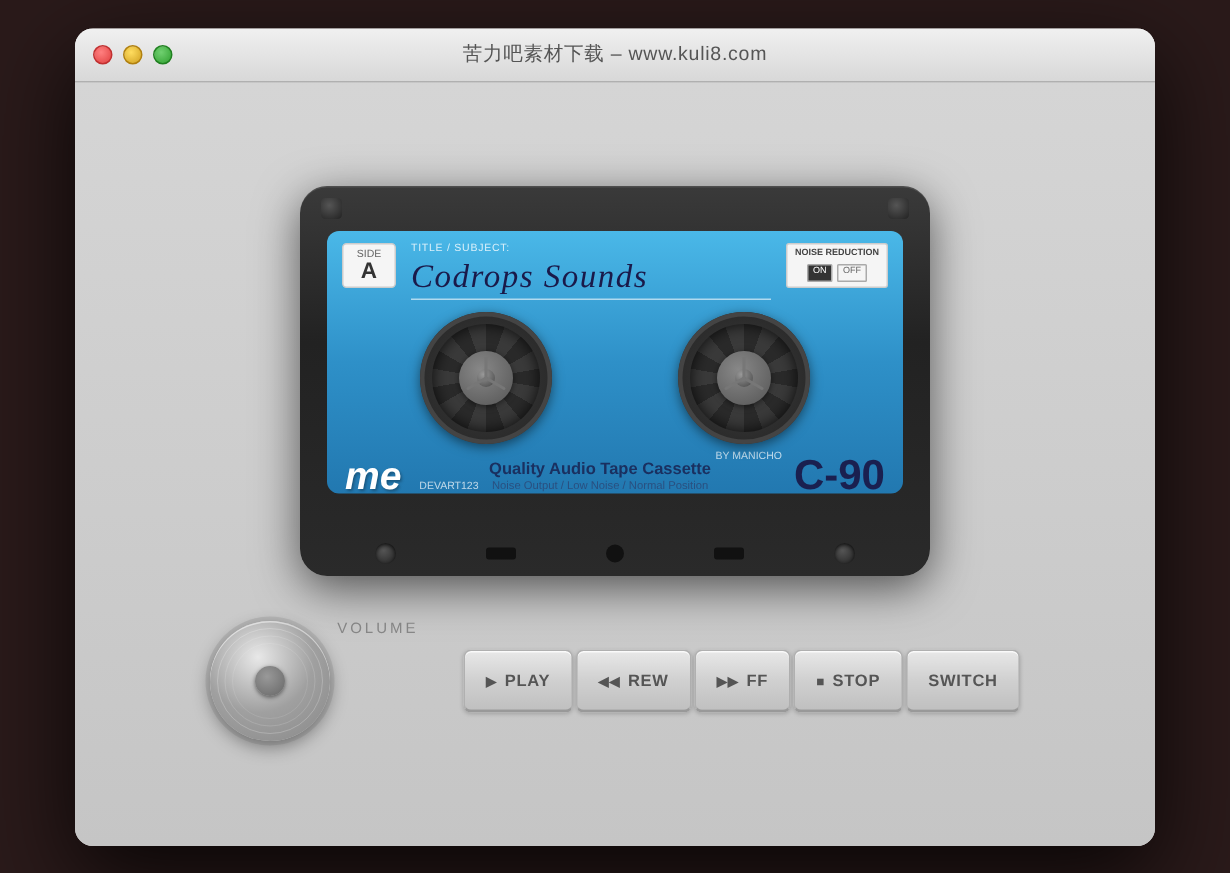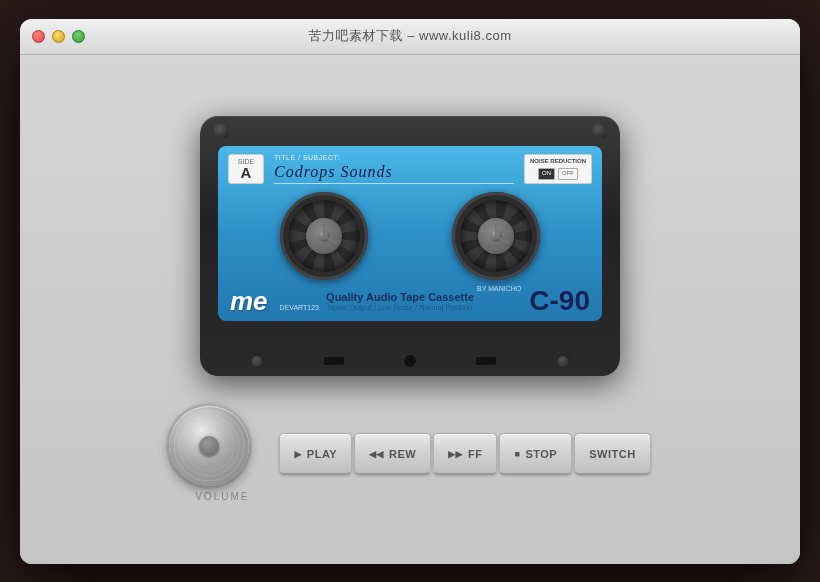--- a/index.html
+++ b/index.html
@@ -8,21 +8,21 @@
       width: 820px;
       height: 582px;
       background: #2a1a1a;
       display: flex;
       align-items: center;
       justify-content: center;
       font-family: -apple-system, 'Helvetica Neue', Arial, sans-serif;
     }
 
     .window {
-      width: 780px;
+      width: 720px;
       height: 545px;
       background: linear-gradient(180deg, #e8e8e8 0%, #d0d0d0 100%);
       border-radius: 12px;
       box-shadow: 0 20px 60px rgba(0,0,0,0.8);
       overflow: hidden;
       display: flex;
       flex-direction: column;
     }
 
     .titlebar {
@@ -153,21 +153,21 @@
       letter-spacing: 0.5px;
       margin-bottom: 2px;
     }
 
     .cassette-title-line {
       border-bottom: 1px solid rgba(255,255,255,0.6);
       padding-bottom: 2px;
     }
 
     .cassette-title {
-      font-size: 16px;
+      font-size: 22px;
       color: #1a1a4a;
       font-style: italic;
       font-family: 'Georgia', serif;
       letter-spacing: 1px;
       text-align: right;
     }
 
     .noise-reduction {
       background: #f5f5f5;
       border: 1px solid #ccc;
@@ -340,22 +340,22 @@
     
     .controls-area {
       display: flex;
       align-items: center;
       gap: 30px;
     }
 
     
     .volume-section {
       display: flex;
-      flex-direction: column;
-      align-items: flex-end;
+      flex-direction: row;
+      align-items: flex-start;
       gap: 5px;
     }
 
     .knob {
       width: 80px;
       height: 80px;
       border-radius: 50%;
       background: radial-gradient(circle at 40% 30%, #e8e8e8, #a0a0a0 50%, #888 100%);
       box-shadow: 0 4px 12px rgba(0,0,0,0.4), inset 0 1px 0 rgba(255,255,255,0.5), 0 0 0 3px #b8b8b8;
       position: relative;

